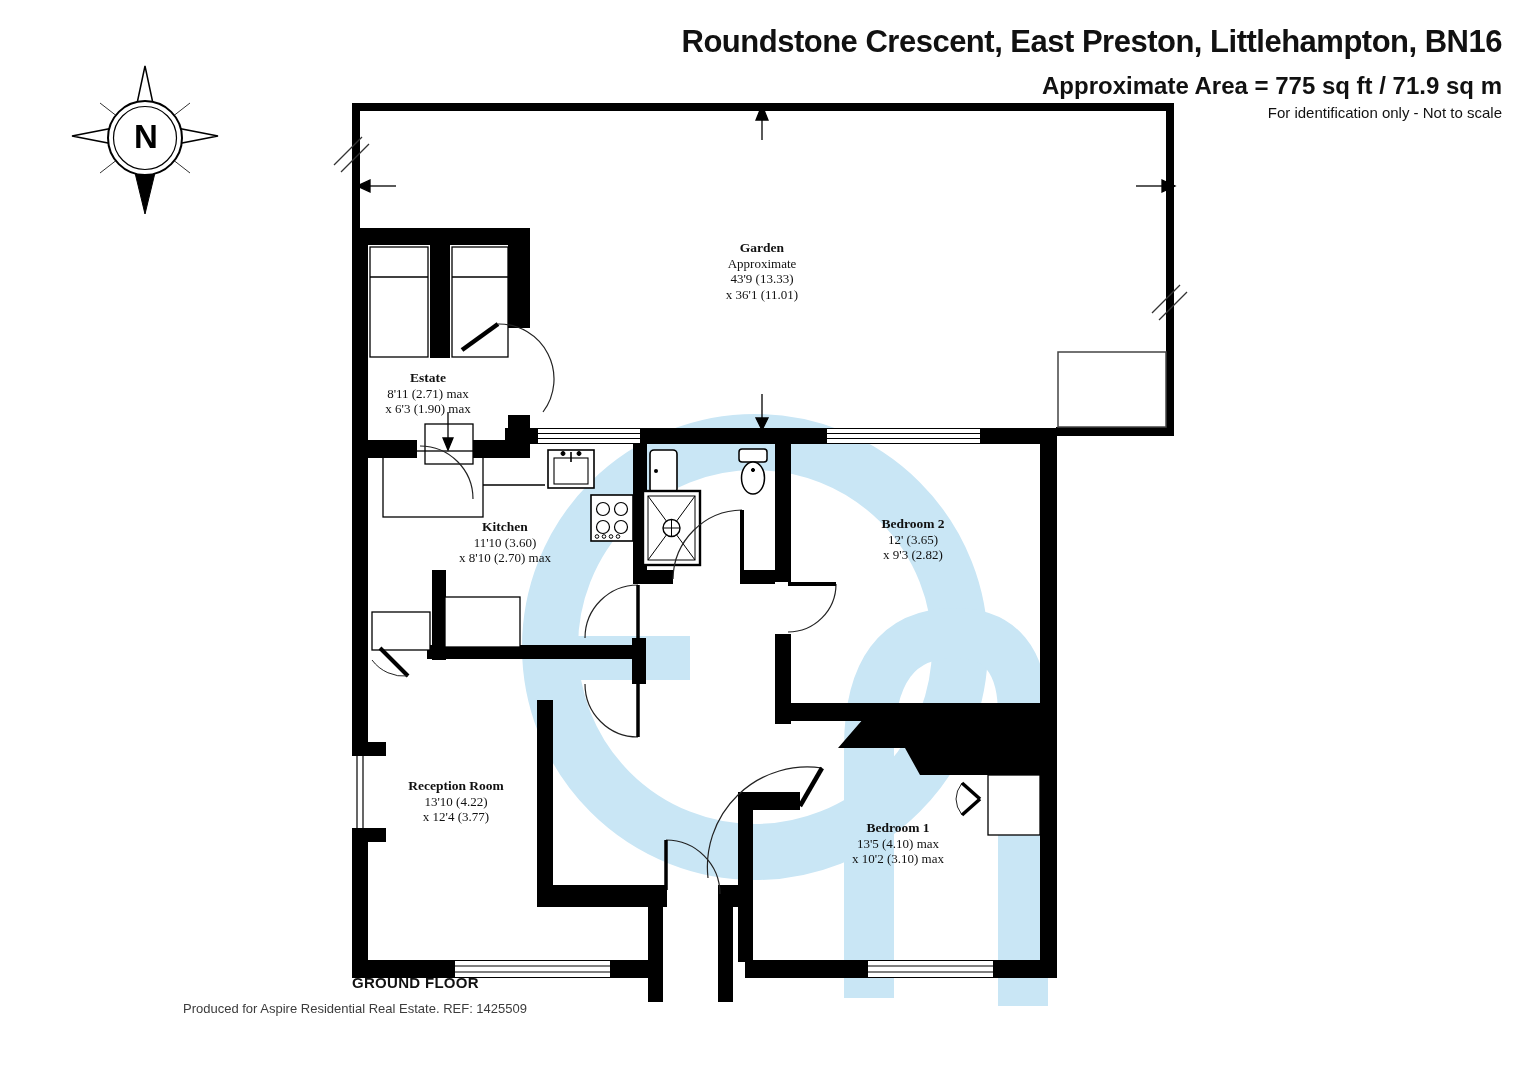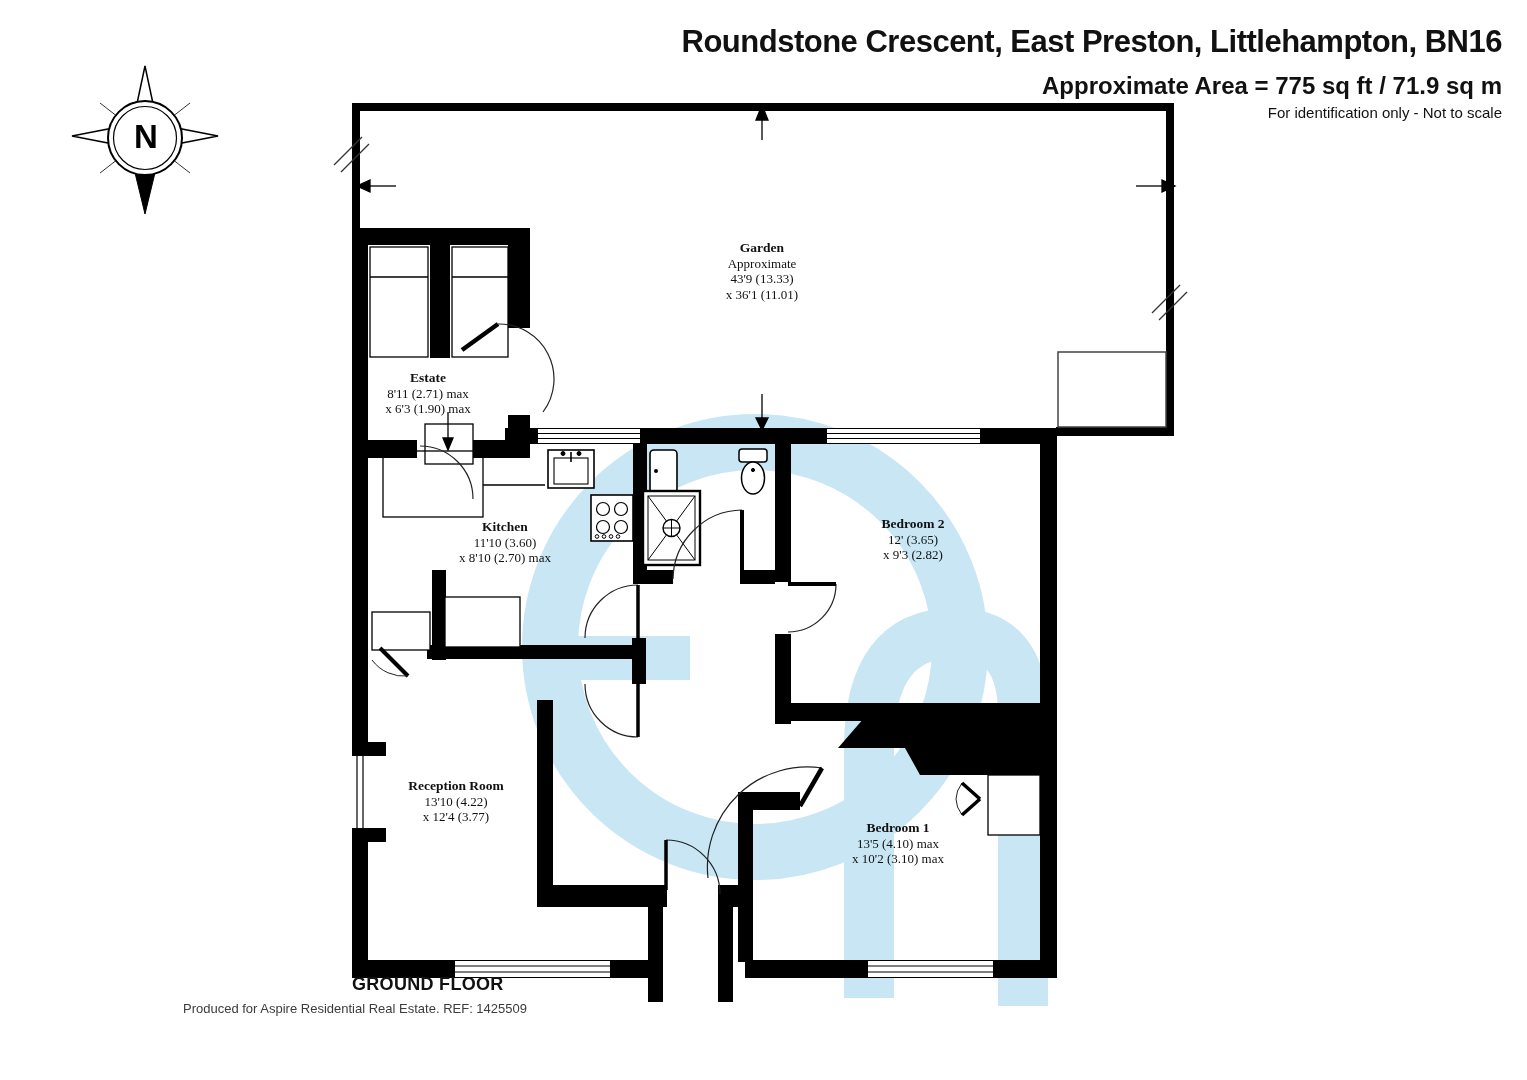--- a/index.html
+++ b/index.html
@@ -6,21 +6,21 @@
   #stage{position:relative;width:1527px;height:1080px;background:#ffffff;overflow:hidden;
          font-family:"Liberation Sans","DejaVu Sans",sans-serif;color:#111;}
   #plan-svg{position:absolute;left:0;top:0;}
   .hdr{position:absolute;right:25px;text-align:right;white-space:nowrap;}
   #title{top:24px;font-size:31px;font-weight:bold;letter-spacing:-0.5px;}
   #area-line{top:72px;font-size:24px;font-weight:bold;font-family:"Liberation Sans",sans-serif;}
   #id-line{top:104px;font-size:15px;}
   .room-label{position:absolute;transform:translateX(-50%);text-align:center;
               font-size:13px;line-height:15.5px;white-space:nowrap;font-family:Liberation Serif, serif;}
   .room-label .rn{font-weight:bold;font-size:13.5px;}
-  #floor-label{position:absolute;left:352px;top:974px;font-size:18px;font-weight:bold;letter-spacing:0.3px;}
+  #floor-label{position:absolute;left:352px;top:974px;font-size:15px;font-weight:bold;letter-spacing:0.3px;}
   #footer{position:absolute;left:183px;top:1001px;font-size:13px;line-height:16.5px;color:#3c3c3c;}
   #compass-n{position:absolute;left:128px;top:118px;width:36px;text-align:center;
              font-size:33px;font-weight:bold;color:#000;}
 </style>
 </head>
 <body>
 
 <div id="stage">
 
   <div id="title" class="hdr">Roundstone Crescent, East Preston, Littlehampton, BN16</div>

